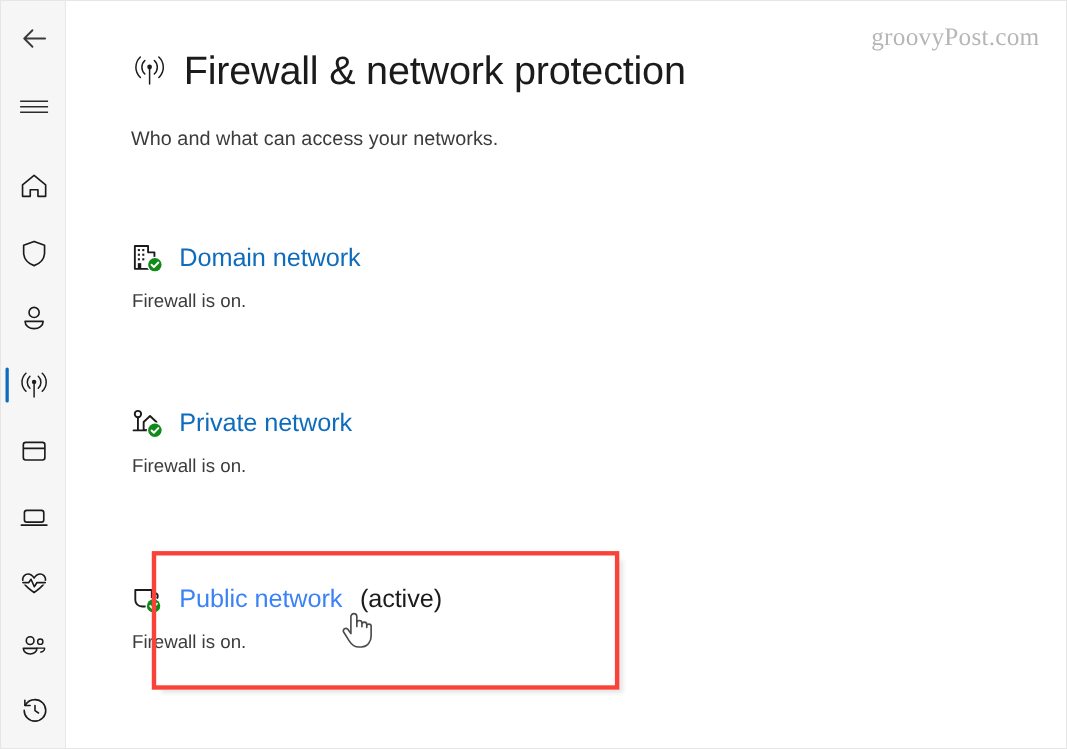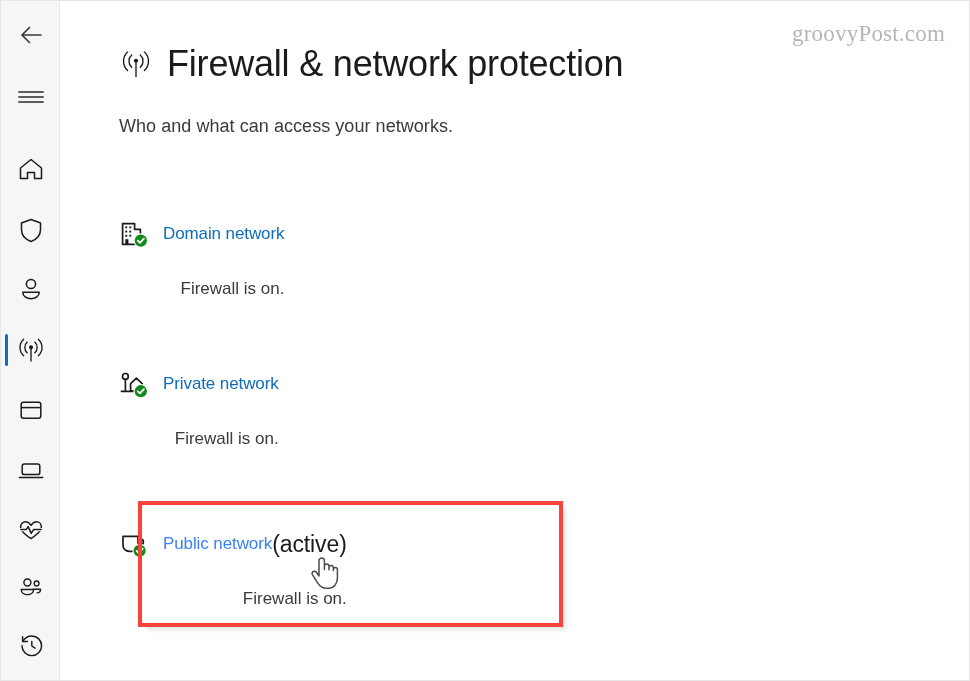--- a/index.html
+++ b/index.html
@@ -53,21 +53,20 @@
     background: #0f6cbd;
     border-radius: 2px;
   }
 
   
   .content {
     flex: 1 1 auto;
     position: relative;
     height: 100%;
     background: #ffffff;
-    text-align: right;
   }
 
   .watermark {
     position: absolute;
     right: 24px;
     top: 20px;
     font-family: "Liberation Serif", serif;
     font-size: 23px;
     color: #b6b6b6;
     letter-spacing: 0.2px;
@@ -119,39 +118,40 @@
   }
   .net-icon {
     width: 30px;
     height: 30px;
     position: relative;
     margin-right: 14px;
     flex: 0 0 auto;
     display: block;
   }
   .net-link {
-    font-size: 17px;
+    font-size: 23px;
     color: #0f6cbd;
     letter-spacing: -0.1px;
     text-decoration: none;
     cursor: pointer;
   }
   .net-link.plain {
     color: #3b82f6;
     cursor: default;
   }
   .net-active-tag {
     font-size: 23px;
     color: #1b1b1b;
+    margin-left: 16px;
     letter-spacing: -0.1px;
   }
   .net-status {
     font-size: 17px;
     color: #3b3b3b;
-    margin-top: 30px;
+    margin-top: 15px;
     margin-left: 1px;
     white-space: nowrap;
   }
 
   
   .highlight-box {
     position: absolute;
     left: 78px;
     top: 500px;
     width: 425px;

